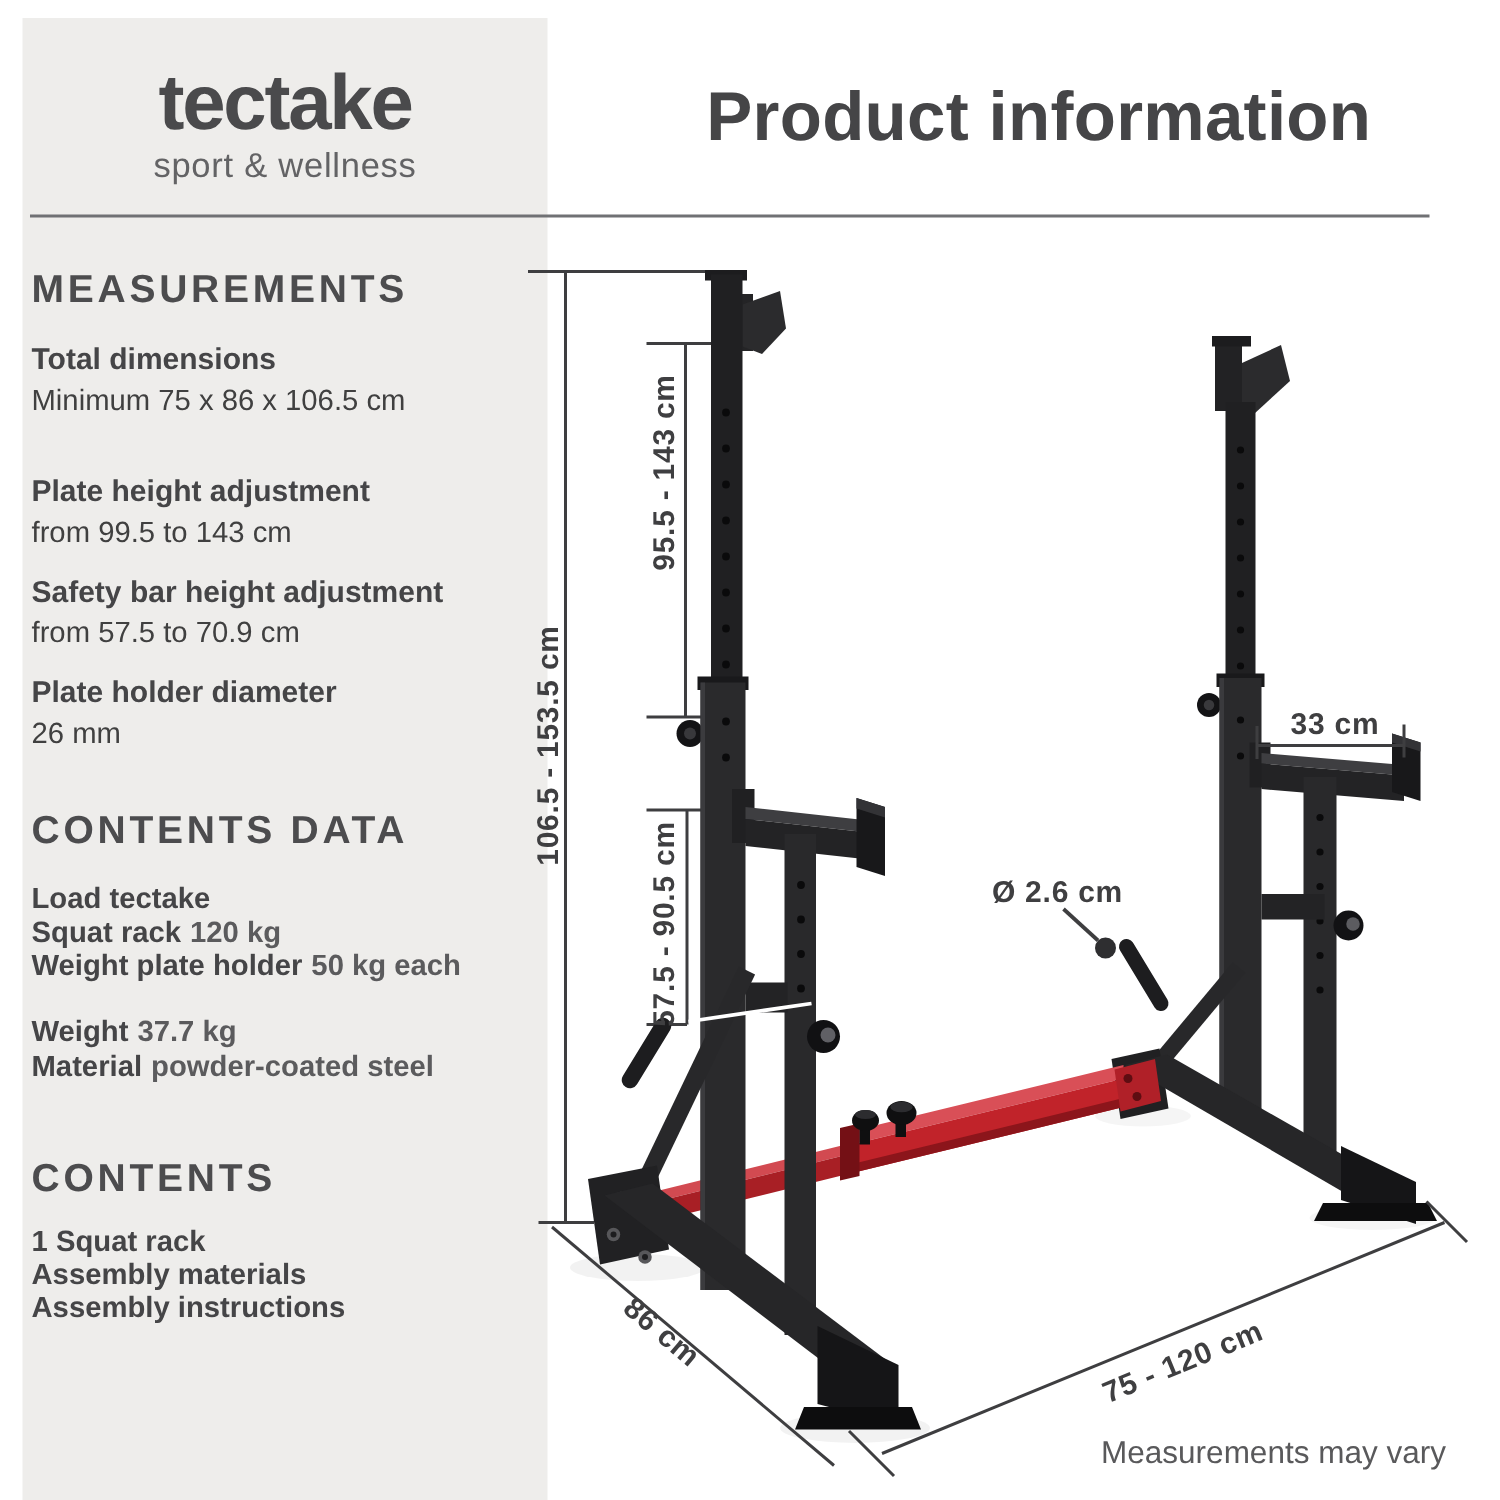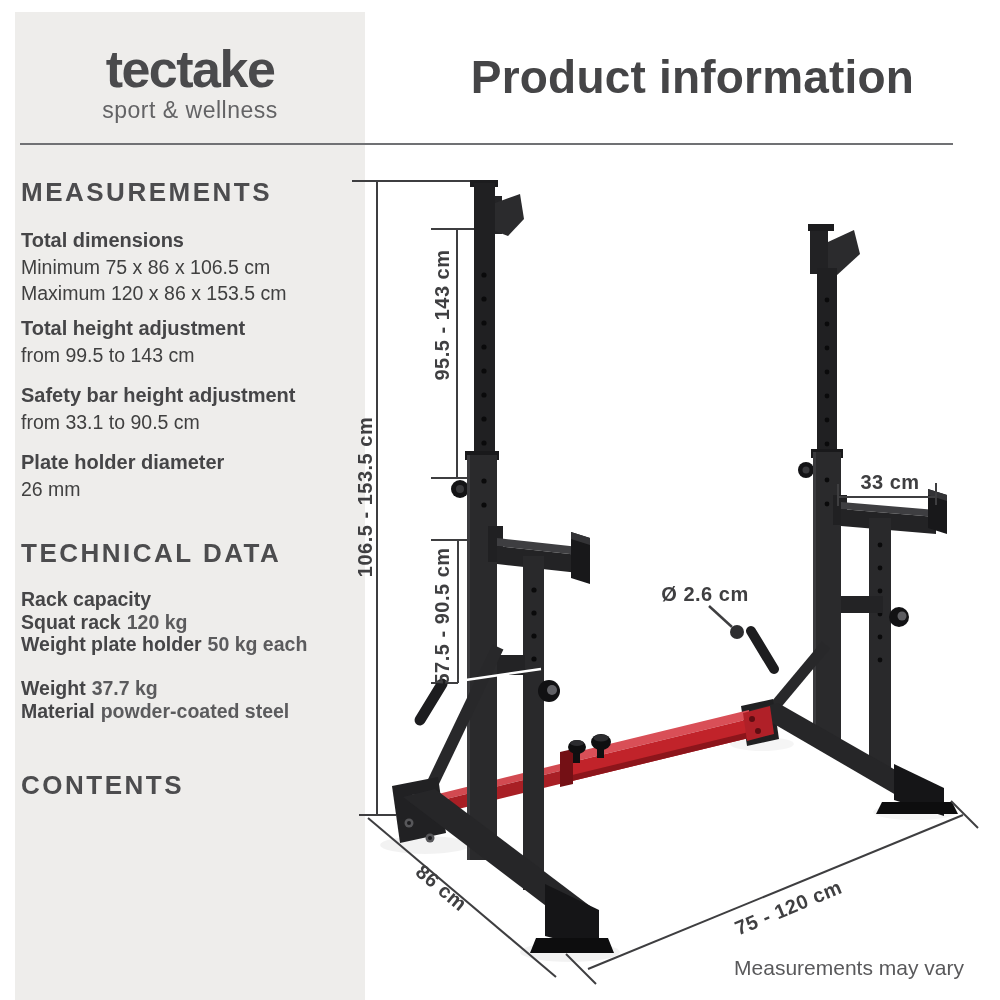--- a/index.html
+++ b/index.html
@@ -67,57 +67,61 @@
       <div class="logo-tagline">sport &amp; wellness</div>
     </div>
 
     <div class="sb-block" style="top:166px">
       <h2 class="sb-heading">MEASUREMENTS</h2>
     </div>
 
     <div class="sb-block" style="top:215px">
       <div class="g-title">Total dimensions</div>
       <div class="g-line">Minimum 75 x 86 x 106.5 cm</div>
-      <div class="g-line">Maximum 120 x 86 x 153.5 cm</div>
     </div>
 
     <div class="sb-block" style="top:303px">
-      <div class="g-title">Total height adjustment</div>
+      <div class="g-title">Plate height adjustment</div>
       <div class="g-line">from 99.5 to 143 cm</div>
     </div>
 
     <div class="sb-block" style="top:370px">
       <div class="g-title">Safety bar height adjustment</div>
-      <div class="g-line">from 33.1 to 90.5 cm</div>
+      <div class="g-line">from 57.5 to 70.9 cm</div>
     </div>
 
     <div class="sb-block" style="top:437px">
       <div class="g-title">Plate holder diameter</div>
       <div class="g-line">26 mm</div>
     </div>
 
     <div class="sb-block" style="top:527px">
-      <h2 class="sb-heading">TECHNICAL DATA</h2>
+      <h2 class="sb-heading">CONTENTS DATA</h2>
     </div>
 
     <div class="sb-block" style="top:576px">
-      <div class="t-line t-label">Rack capacity</div>
+      <div class="t-line t-label">Load tectake</div>
       <div class="t-line"><span class="t-label">Squat rack</span><span class="t-val">120 kg</span></div>
       <div class="t-line"><span class="t-label">Weight plate holder</span><span class="t-val">50 kg each</span></div>
     </div>
 
     <div class="sb-block" style="top:665px">
       <div class="t-line"><span class="t-label">Weight</span><span class="t-val">37.7 kg</span></div>
       <div class="t-line"><span class="t-label">Material</span><span class="t-val">powder-coated steel</span></div>
     </div>
 
     <div class="sb-block" style="top:759px">
       <h2 class="sb-heading">CONTENTS</h2>
     </div>
 
+    <div class="sb-block" style="top:805px">
+      <div class="c-line">1 Squat rack</div>
+      <div class="c-line">Assembly materials</div>
+      <div class="c-line">Assembly instructions</div>
+    </div>
   </aside>
 
   <div class="divider"></div>
 
   <h1 class="title">Product information</h1>
 
   <svg class="diagram" viewBox="330 145 670 855" xmlns="http://www.w3.org/2000/svg">
 
     <g fill="#000">
       <ellipse cx="425" cy="845" rx="45" ry="9" opacity="0.05"></ellipse>

